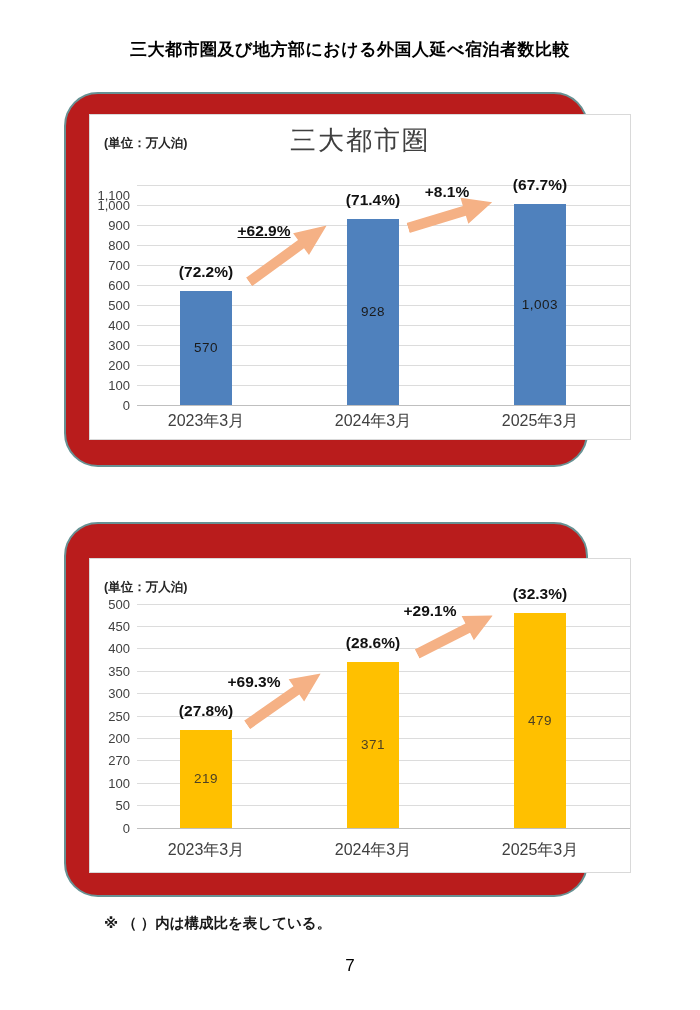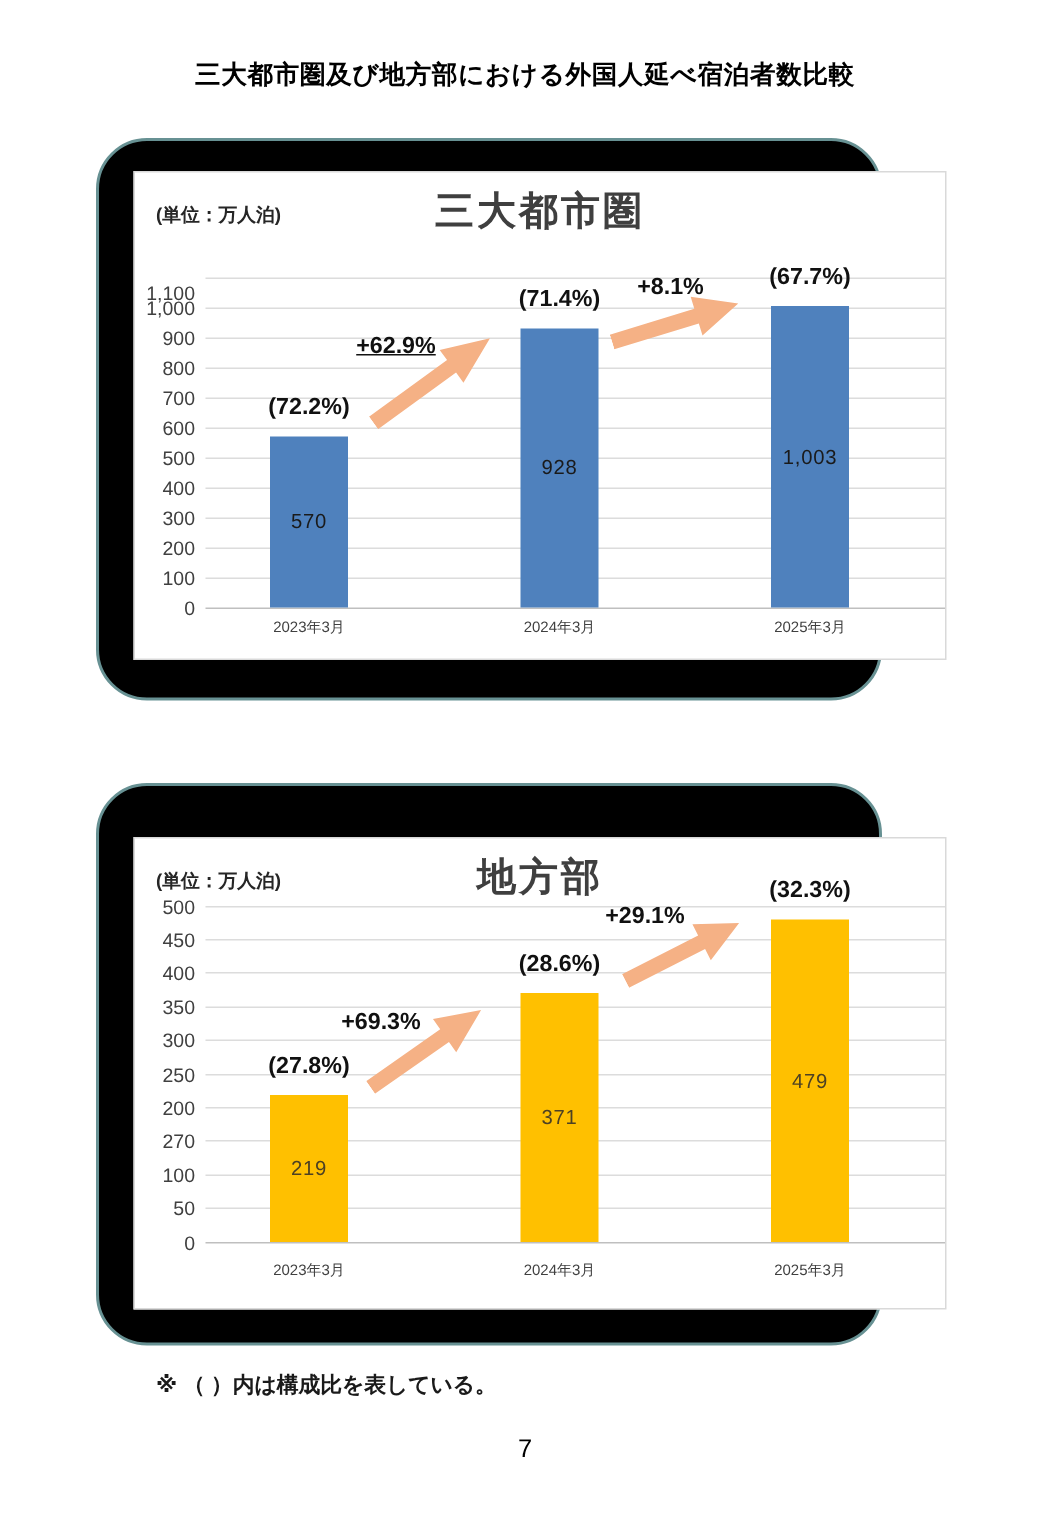--- a/index.html
+++ b/index.html
@@ -9,56 +9,56 @@
     font-family: "Liberation Sans", "DejaVu Sans", sans-serif;
     color: #1a1a1a;
   }
   .page-title {
     position: absolute; top: 38px; left: 0; width: 700px;
     text-align: center; font-size: 17px; font-weight: bold; color: #000;
     letter-spacing: 0.5px;
   }
   .card {
     position: absolute; left: 64px; width: 524px; height: 375px;
-    border: 2.5px solid #679193; border-radius: 34px; background: #000000;
+    border: 2.5px solid #679193; border-radius: 34px; background: #b91c1c;
   }
   .card.metro { top: 92px; }
   .card.regional { top: 522px; }
   .panel {
     position: absolute; left: 23px; background: #ffffff;
     border: 1px solid #d9d9d9; width: 542px;
   }
   .card.metro .panel { top: 20px; height: 326px; }
   .card.regional .panel { top: 34px; height: 315px; }
   .unit-label {
     position: absolute; left: 14px; top: 20px;
     font-size: 12.5px; font-weight: bold; color: #262626;
   }
   .chart-title {
     position: absolute; left: 0; top: 8px; width: 100%;
-    text-align: center; font-size: 26px; font-weight: 700; color: #3f3f3f;
+    text-align: center; font-size: 26px; font-weight: 400; color: #3f3f3f;
     letter-spacing: 2px;
   }
   .gridline { position: absolute; height: 1px; background: #dcdcdc; }
   .gridline.baseline { background: #bfbfbf; }
   .y-tick-label {
     position: absolute; text-align: right; font-size: 13px; color: #404040;
     width: 46px; line-height: 13px;
   }
   .bar { position: absolute; }
   .bar-value-label {
     position: absolute; text-align: center; font-size: 13.5px;
     line-height: 14px; letter-spacing: 0.5px;
   }
   .share-label, .growth-label {
     position: absolute; text-align: center; font-size: 15.5px;
     font-weight: 600; color: #111; white-space: nowrap; line-height: 18px;
   }
   .category-label {
-    position: absolute; text-align: center; font-size: 10px; color: #404040;
+    position: absolute; text-align: center; font-size: 16px; color: #404040;
     white-space: nowrap;
   }
   .growth-arrow {
     position: absolute; height: 30px;
     clip-path: polygon(0% 33%, 67% 33%, 67% 5%, 100% 50%, 67% 95%, 67% 67%, 0% 67%);
   }
   .footnote {
     position: absolute; left: 104px; top: 914px;
     font-size: 14.5px; font-weight: 600; color: #1a1a1a;
   }
@@ -116,21 +116,20 @@
       <div class="growth-arrow" style="left: 159px; top: 152px; width: 96px; background: rgb(245, 177, 133); transform-origin: 0px 50%; transform: rotate(-36deg);"></div>
       <div class="growth-label" style="left: 114px; top: 107px; width: 120px; text-decoration: underline;">+62.9%</div>
       <div class="growth-arrow" style="left: 318px; top: 98px; width: 88px; background: rgb(245, 177, 133); transform-origin: 0px 50%; transform: rotate(-17deg);"></div>
       <div class="growth-label" style="left: 297px; top: 68px; width: 120px;">+8.1%</div>
     </div>
 </div>
 
 <div class="card regional">
   <div class="panel">
     <span class="unit-label">(単位：万人泊)</span>
-    <span class="chart-title">地方部</span>
     <div class="plot"></div>
   <div class="gridline baseline" style="left: 47px; top: 268.5px; width: 493px;"></div>
       <div class="y-tick-label" style="left: -6px; top: 262.5px;">0</div>
       <div class="gridline" style="left: 47px; top: 246.1px; width: 493px;"></div>
       <div class="y-tick-label" style="left: -6px; top: 240.1px;">50</div>
       <div class="gridline" style="left: 47px; top: 223.7px; width: 493px;"></div>
       <div class="y-tick-label" style="left: -6px; top: 217.7px;">100</div>
       <div class="gridline" style="left: 47px; top: 201.3px; width: 493px;"></div>
       <div class="y-tick-label" style="left: -6px; top: 195.3px;">270</div>
       <div class="gridline" style="left: 47px; top: 178.9px; width: 493px;"></div>

